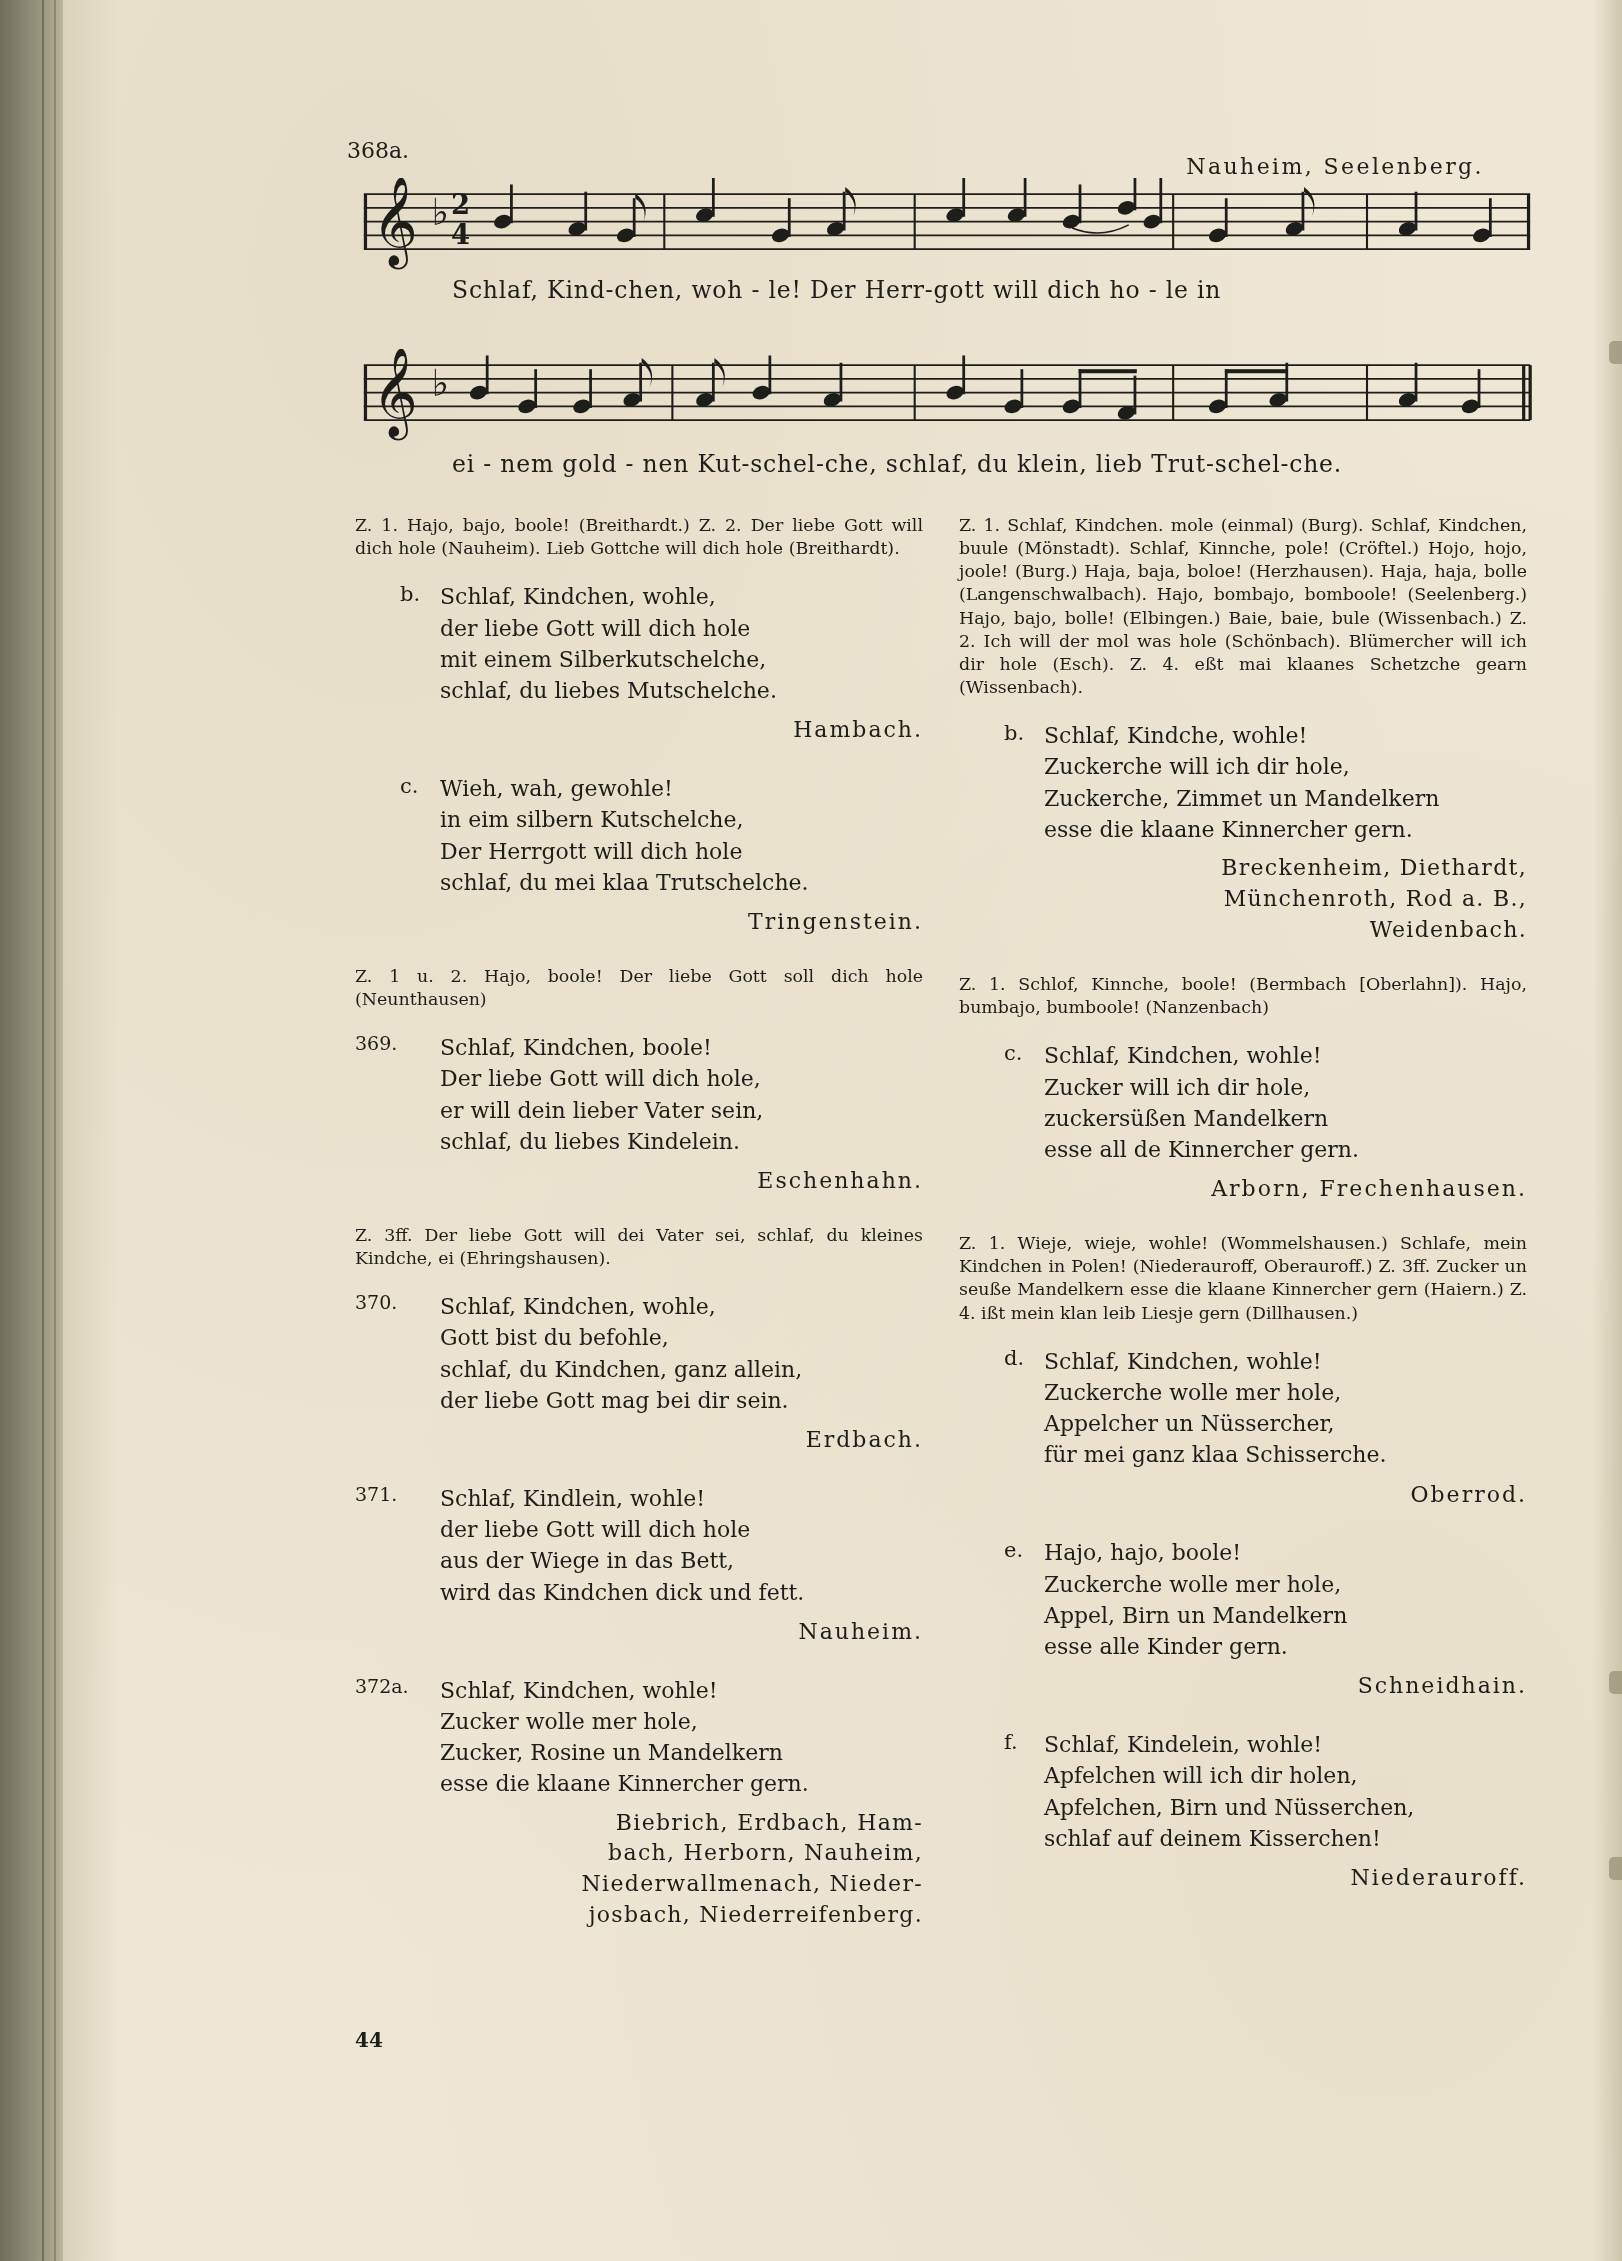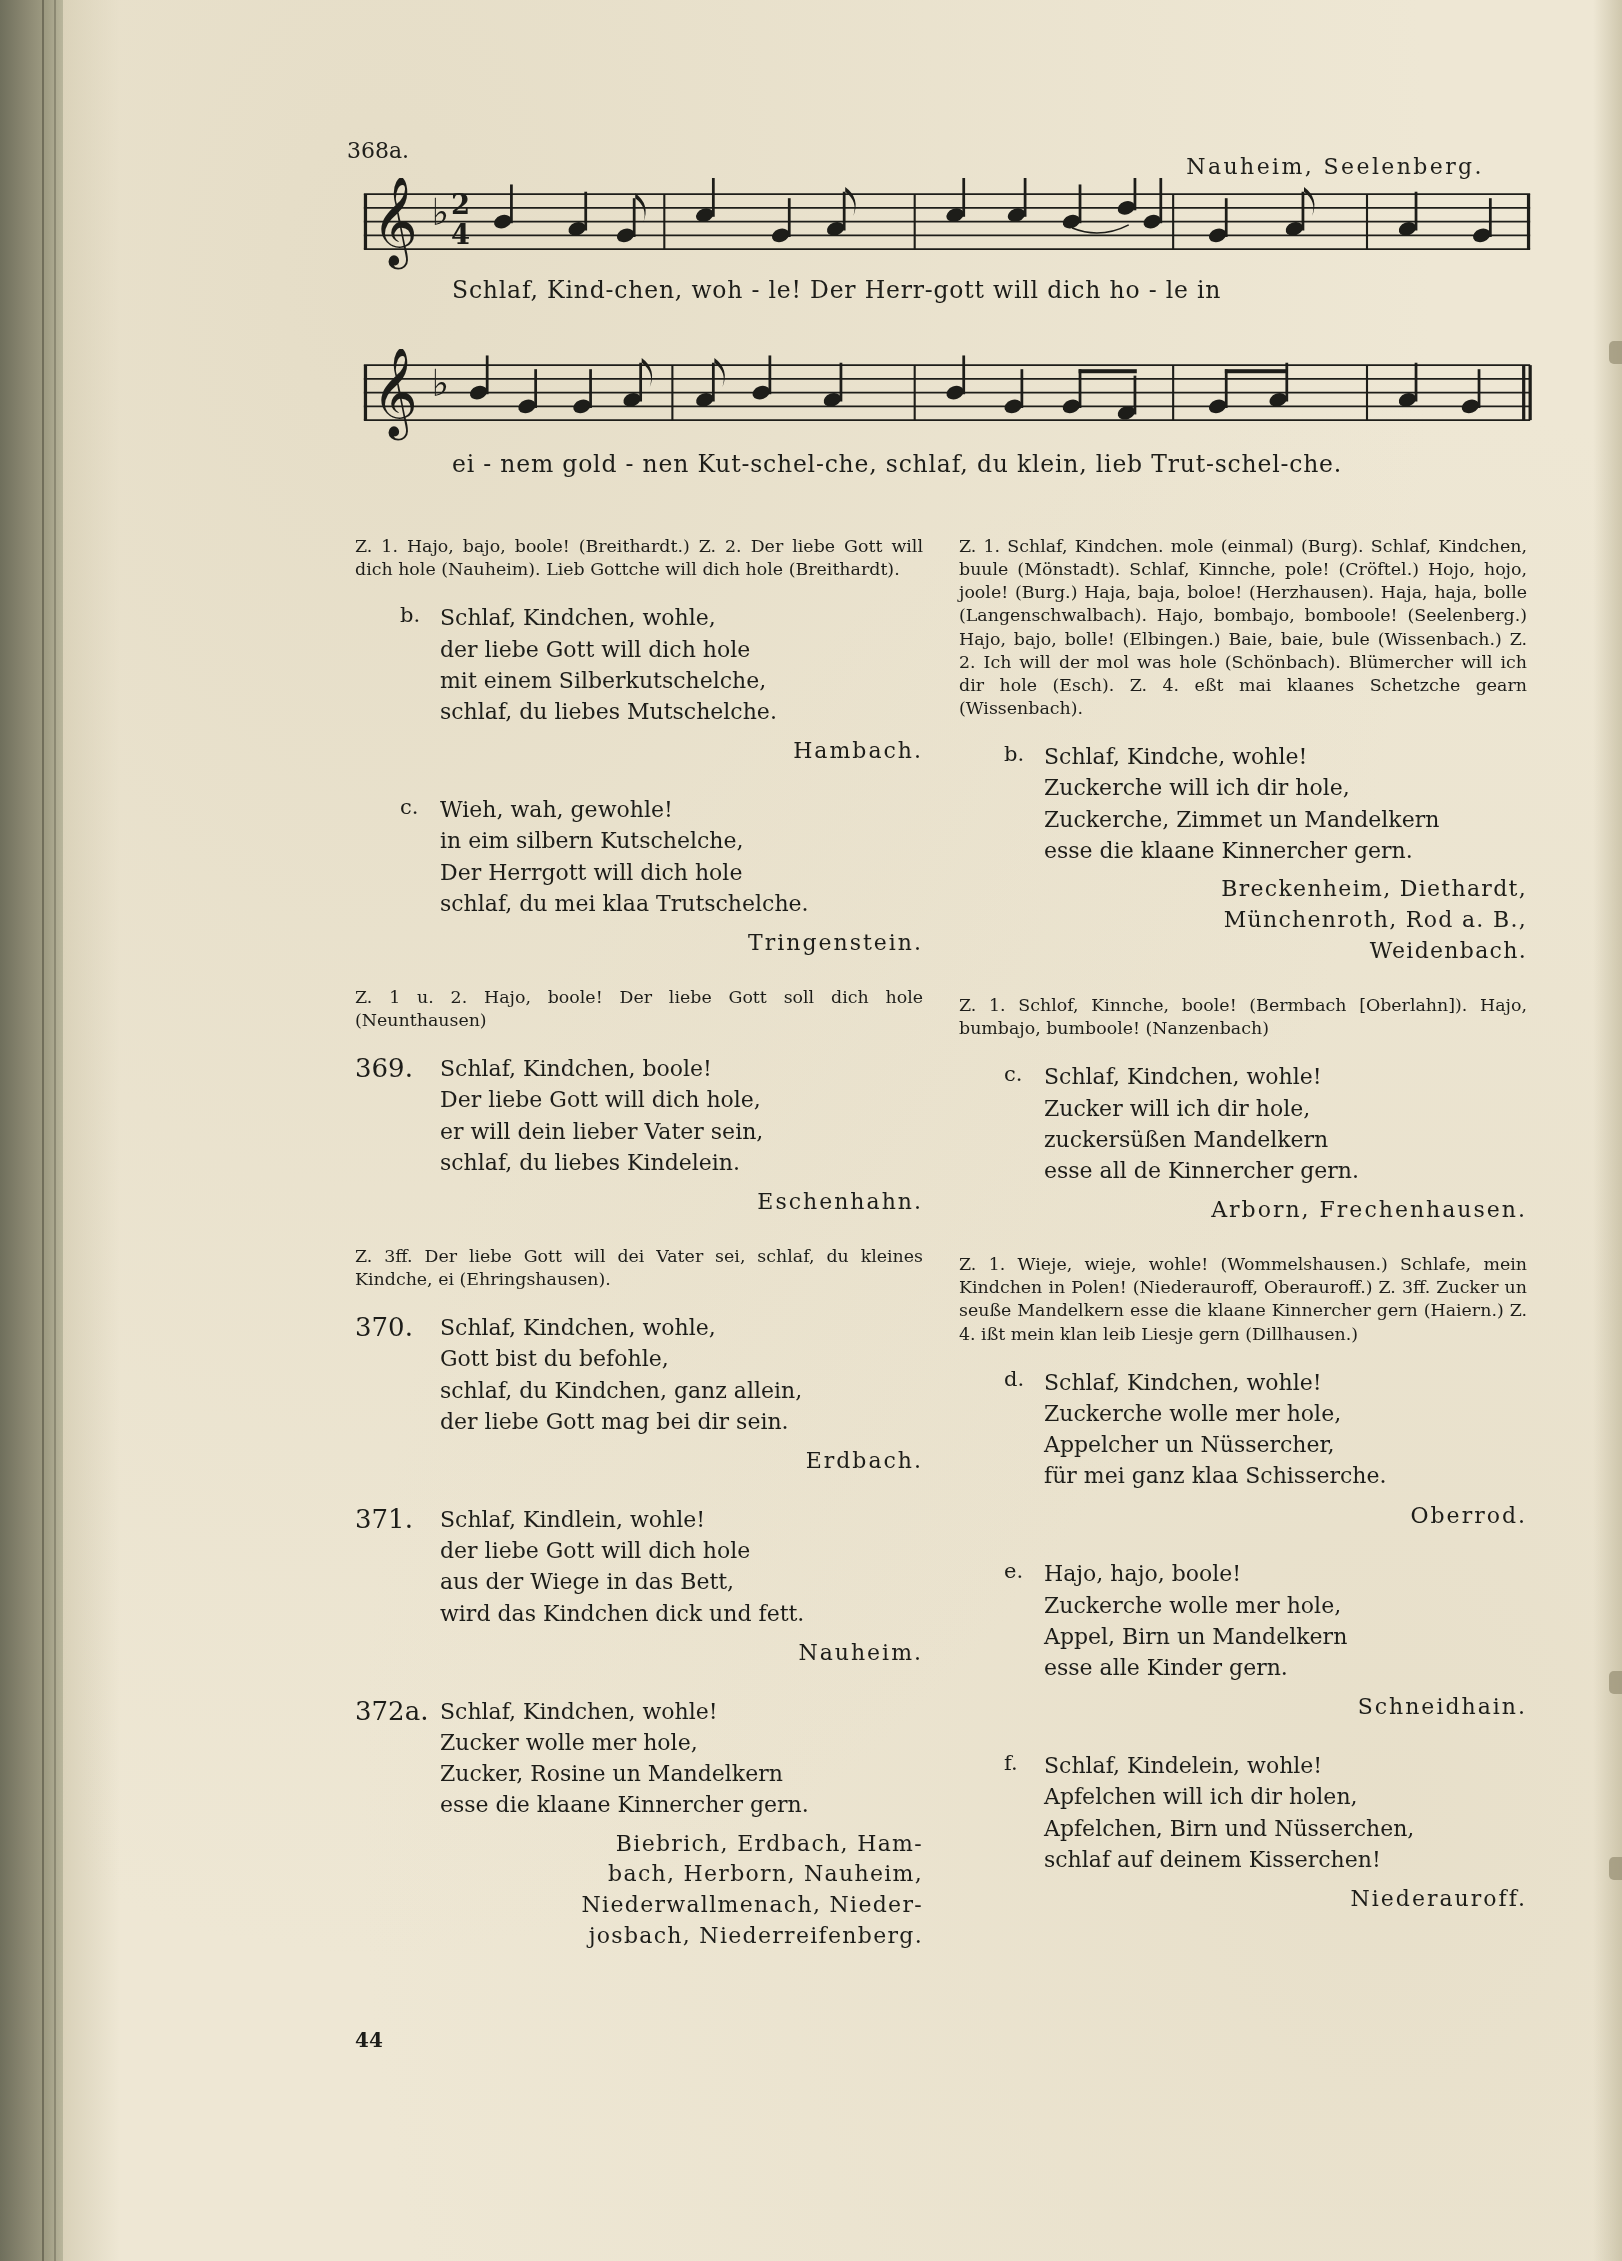--- a/index.html
+++ b/index.html
@@ -85,42 +85,42 @@
     position: absolute;
     font-size: 23.5px;
     letter-spacing: 0.8px;
     color: #1d1d19;
     white-space: nowrap;
   }
 
   
   .col {
     position: absolute;
-    top: 535px;
+    top: 514px;
     width: 568px;
     color: #1d1d19;
   }
   .col-left { left: 292px; }
   .col-right { left: 896px; width: 568px; }
 
   .note-block {
     font-size: 17.4px;
     line-height: 1.33;
     margin-bottom: 21px;
     text-align: justify;
   }
   .verse {
     margin-bottom: 8px;
     position: relative;
     min-height: 8px;
   }
   .verse-num {
     position: absolute;
     left: 0; top: 0;
-    font-size: 26px;
+    font-size: 19px;
     font-family: "DejaVu Serif", serif;
   }
   .verse-letter {
     position: absolute;
     left: 45px; top: 0.8px;
     font-size: 21px;
   }
   .verse-lines {
     margin-left: 85px;
     font-size: 22px;

